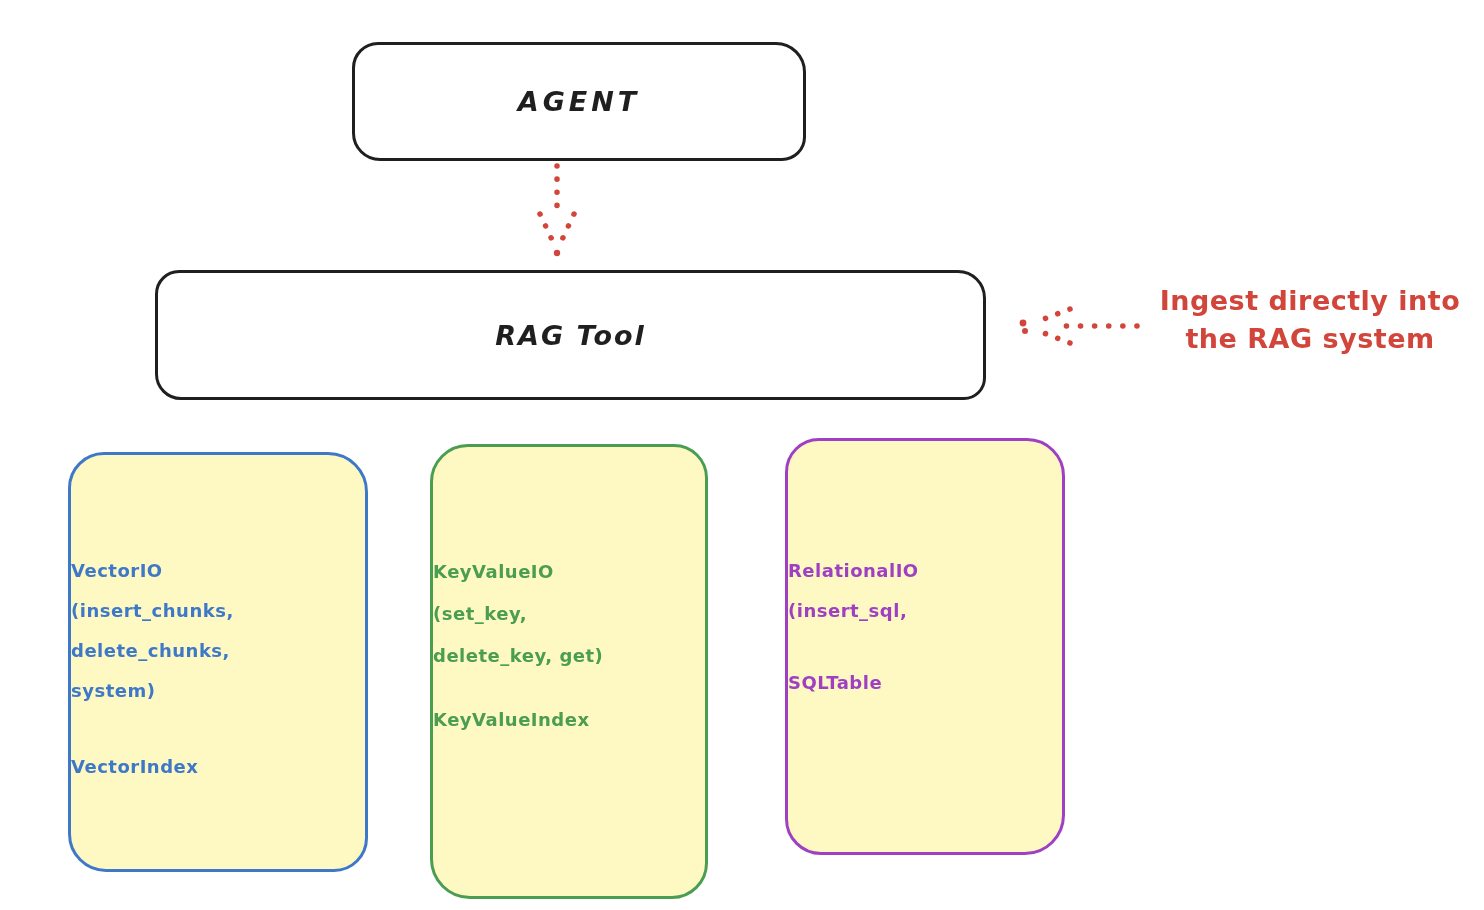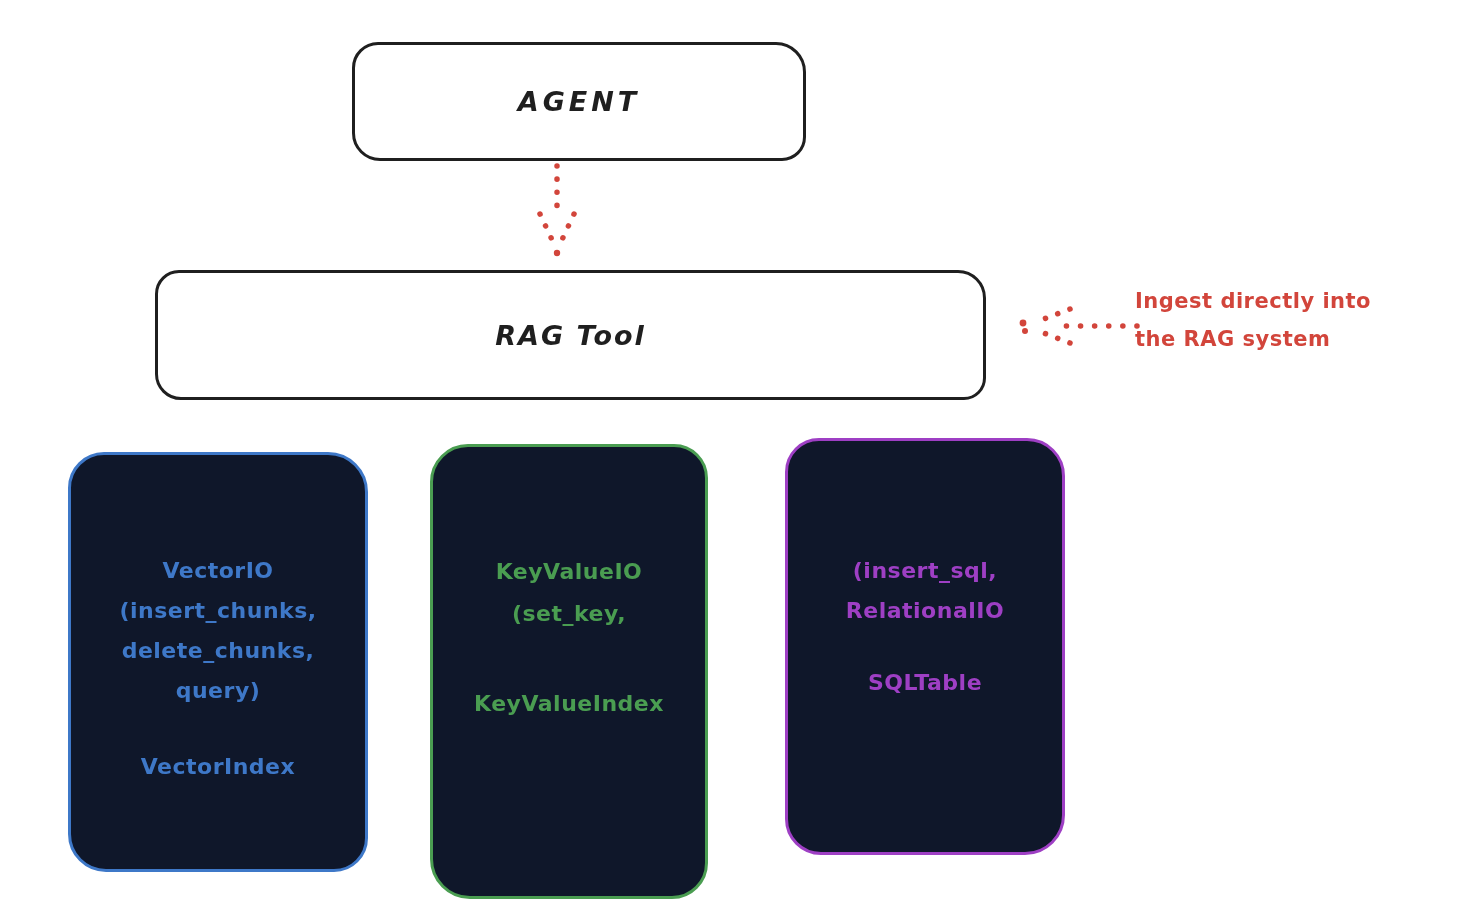--- a/index.html
+++ b/index.html
@@ -48,31 +48,32 @@
     width: 60px; height: 100px;
   }
   .arrow-left {
     left: 1012px; top: 300px;
     width: 130px; height: 55px;
   }
   .annotation {
     position: absolute;
     left: 1135px; top: 282px;
     width: 350px;
-    font-size: 21px;
+    text-align: center;
+    font-size: 27px;
     font-weight: 700;
     line-height: 38px;
     letter-spacing: 0.5px;
   }
   .io-box {
     position: absolute;
     border: 3.5px solid;
-    background: #0f172a;
-    text-align: center;
-    font-size: 22px;
+    background: #fef9c3;
+    text-align: left;
+    font-size: 18px;
     font-weight: 600;
     line-height: 40px;
     letter-spacing: 0.5px;
   }
   .io-box-vector {
     left: 68px; top: 452px;
     width: 300px; height: 420px;
     border-radius: 36px 40px 34px 38px;
     padding-top: 96px;
     box-sizing: border-box;
@@ -86,21 +87,21 @@
     line-height: 42px;
   }
   .io-box-relational {
     left: 785px; top: 438px;
     width: 280px; height: 417px;
     border-radius: 34px 38px 40px 36px;
     padding-top: 110px;
     box-sizing: border-box;
   }
   .io-footer-vector   { margin-top: 36px; }
-  .io-footer-keyvalue { margin-top: 48px; }
+  .io-footer-keyvalue { margin-top: 22px; }
   .io-footer-relational { margin-top: 32px; }
 </style>
 </head>
 <body>
 
 <div class="canvas">
 
   <div class="node node-agent">
     <span>AGENT</span>
   </div>
@@ -126,29 +127,30 @@
 
   <div class="annotation" style="color: rgb(210, 69, 59);">
     <div>Ingest directly into</div>
     <div>the RAG system</div>
   </div>
 
   <div class="io-box io-box-vector" style="color: rgb(62, 120, 200);">
     <div>VectorIO</div>
     <div>(insert_chunks,</div>
     <div>delete_chunks,</div>
-    <div>query)</div>
+    <div>system)</div>
     <div class="io-footer-vector">VectorIndex</div>
   </div>
 
   <div class="io-box io-box-keyvalue" style="color: rgb(74, 157, 81);">
     <div>KeyValueIO</div>
     <div>(set_key,</div>
+    <div>delete_key, get)</div>
     <div class="io-footer-keyvalue">KeyValueIndex</div>
   </div>
 
   <div class="io-box io-box-relational" style="color: rgb(158, 63, 196);">
+    <div>RelationalIO</div>
     <div>(insert_sql,</div>
-    <div>RelationalIO</div>
     <div class="io-footer-relational">SQLTable</div>
   </div>
 
 </div>
 
 </body></html>

